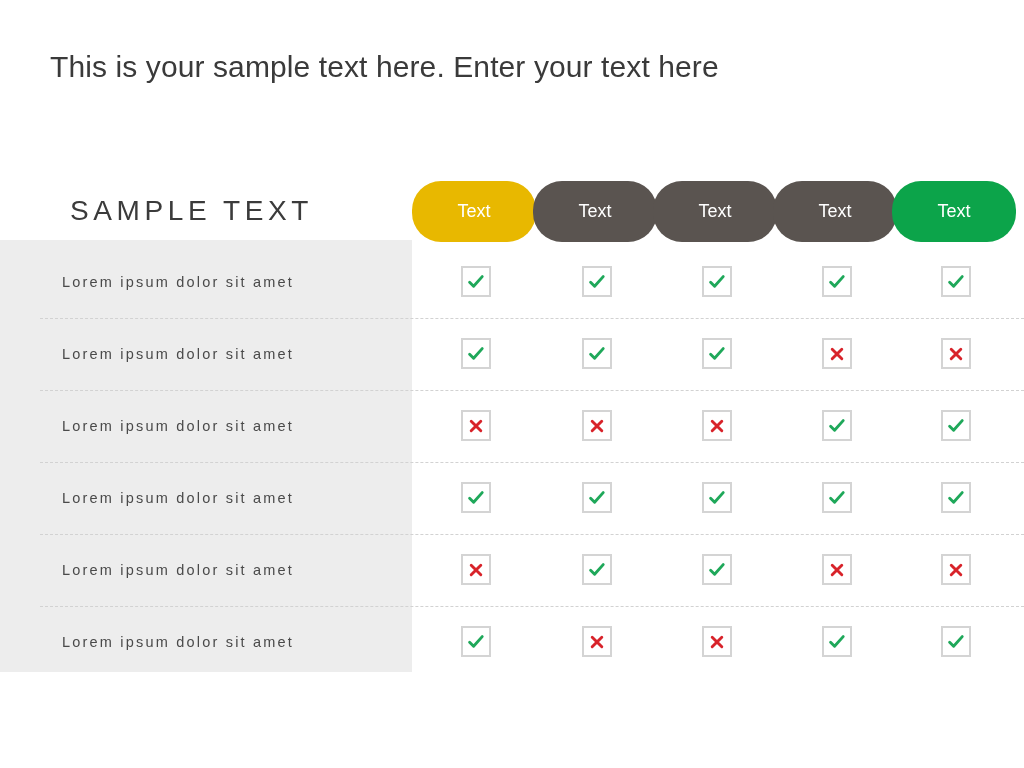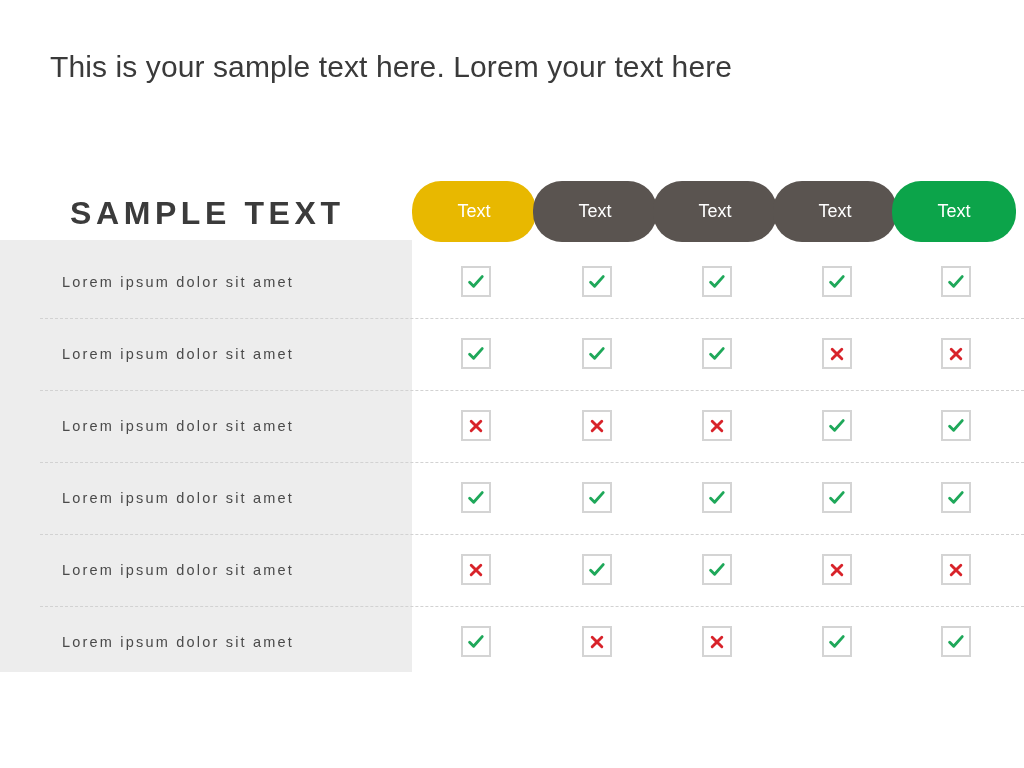--- a/index.html
+++ b/index.html
@@ -52,22 +52,22 @@
     left: 0;
     top: 181px;
     height: 61px;
     width: 1024px;
   }
   .sample-text {
     position: absolute;
     left: 70px;
     top: 14px;
     width: 330px;
-    font-size: 32px;
-    font-weight: bold;
+    font-size: 28px;
+    font-weight: normal;
     letter-spacing: 4.6px;
     color: #3b3b3b;
     white-space: nowrap;
   }
   .col-head {
     position: absolute;
     top: 0;
     width: 124px;
     height: 61px;
     display: flex;
@@ -130,21 +130,21 @@
   .mark.m1 { left: 572px; }
   .mark.m2 { left: 692px; }
   .mark.m3 { left: 812px; }
   .mark.m4 { left: 931px; }
 
   .mark svg { display: block; }
 </style>
 </head>
 <body>
 
-<div class="slide-title">This is your sample text here. Lorem your text here</div>
+<div class="slide-title">This is your sample text here. Enter your text here</div>
 
 <div class="label-panel"></div>
 
 <div class="matrix">
 
   <div class="header-row">
     <div class="sample-text">SAMPLE TEXT</div>
     <div class="col-head c0" style="background: rgb(232, 184, 0);">
         <span>Text</span>
       </div>

